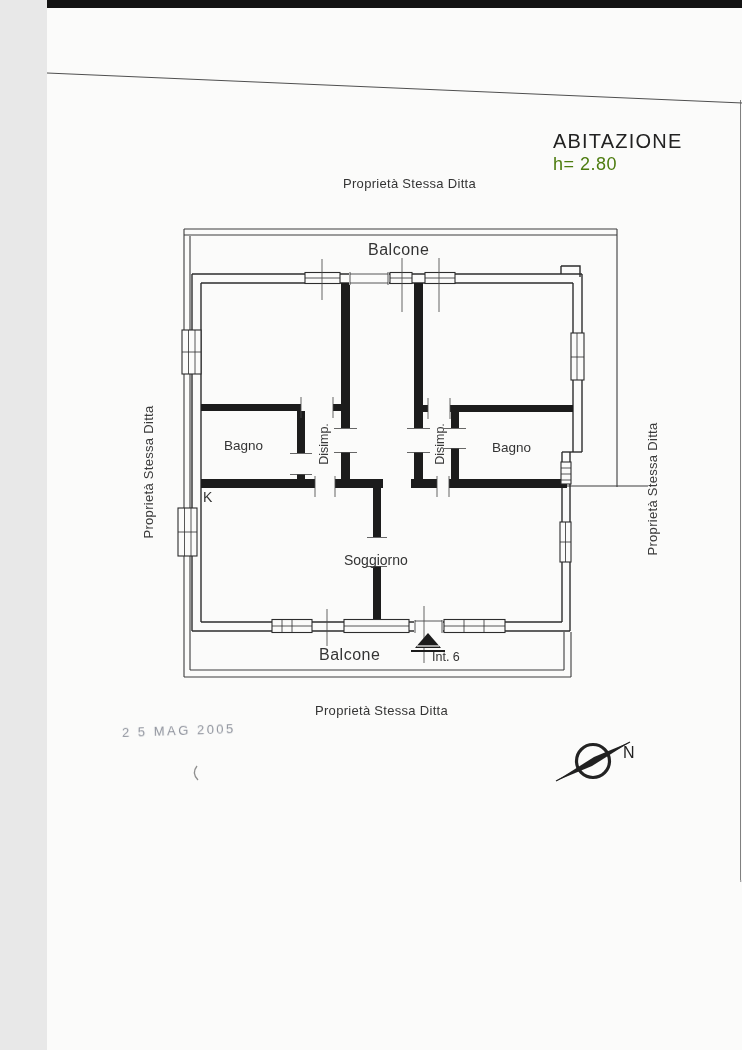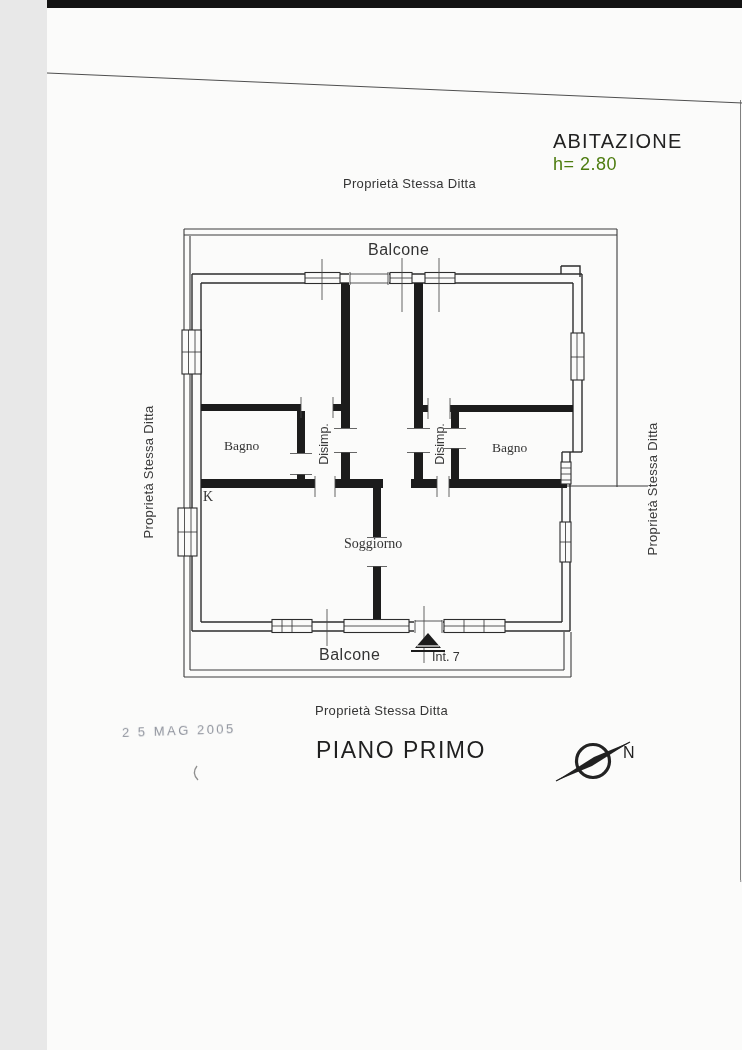--- a/index.html
+++ b/index.html
@@ -14,21 +14,21 @@
   }
   .lbl{position:absolute;white-space:nowrap;color:#343434;}
   .vlbl{
     position:absolute;white-space:nowrap;color:#3a3a3a;
     transform:translate(-50%,-50%) rotate(-90deg);
   }
   .title{font-size:20px;letter-spacing:1.2px;color:#222;}
   .subtitle{font-size:18px;letter-spacing:.5px;color:#4d7c0f;}
   .prop{font-size:13px;letter-spacing:.3px;}
   .balcone{font-size:16px;letter-spacing:.5px;}
-  .room{font-size:13.5px;font-family:Liberation Serif, serif;}
+  .room{font-size:13.5px;}
   .room-v{font-size:12.5px;}
   .floor-title{font-size:23px;letter-spacing:1.5px;color:#1f1f1f;}
   .stamp{
     font-size:13px;letter-spacing:2.5px;color:#8e929c;
     transform:rotate(-2deg);filter:blur(.3px);
   }
   .north{font-size:16px;color:#222;}
   svg{position:absolute;left:0;top:0;}
   .scanbar-top{position:absolute;left:0;top:0;width:742px;height:8px;background:#131313;}
   .scanbar-right{position:absolute;left:739px;top:0;width:3px;height:302px;background:#161616;}
@@ -170,21 +170,20 @@
   <div class="lbl prop" style="left:268px;top:703px;">Proprietà Stessa Ditta</div>
 
   <div class="lbl balcone" style="left:321px;top:241px;">Balcone</div>
   <div class="lbl balcone" style="left:272px;top:646px;">Balcone</div>
 
   <div class="lbl room" style="left:177px;top:438px;">Bagno</div>
   <div class="vlbl room-v" style="left:277px;top:444px;">Disimp.</div>
   <div class="vlbl room-v" style="left:393px;top:444px;">Disimp.</div>
   <div class="lbl room" style="left:445px;top:440px;">Bagno</div>
   <div class="lbl room" style="left:156px;top:489px;font-size:14px;">K</div>
-  <div class="lbl room" style="left:297px;top:536px;font-size:14px;">Soggiorno</div>
+  <div class="lbl room" style="left:297px;top:552px;font-size:14px;">Soggiorno</div>
 
-  <div class="lbl" style="left:385px;top:650px;font-size:12.5px;">Int. 7</div>
+  <div class="lbl" style="left:385px;top:650px;font-size:12.5px;">Int. 6</div>
 
   <div class="lbl stamp" style="left:75px;top:723px;">2 5 MAG 2005</div>
-  <div class="lbl floor-title" style="left:269px;top:737px;">PIANO PRIMO</div>
   <div class="lbl north" style="left:576px;top:744px;">N</div>
 
 </div>
 
 </body></html>

